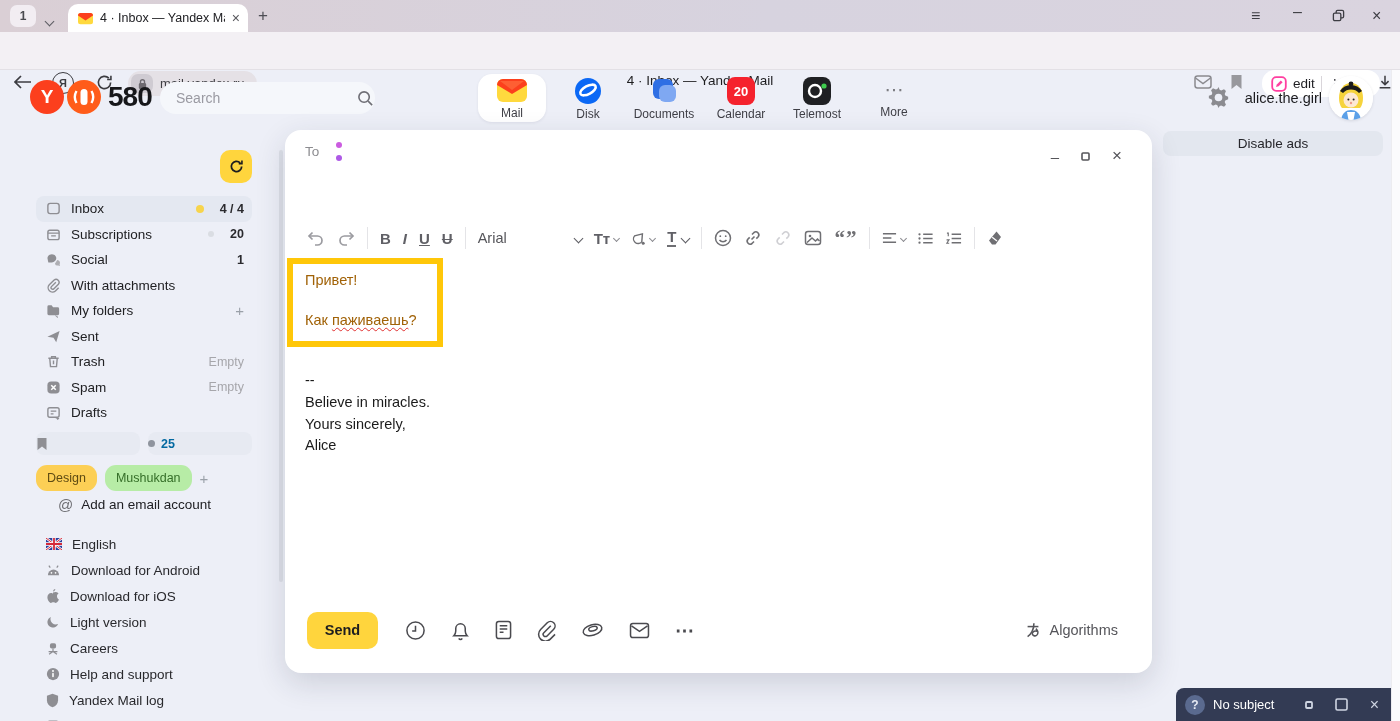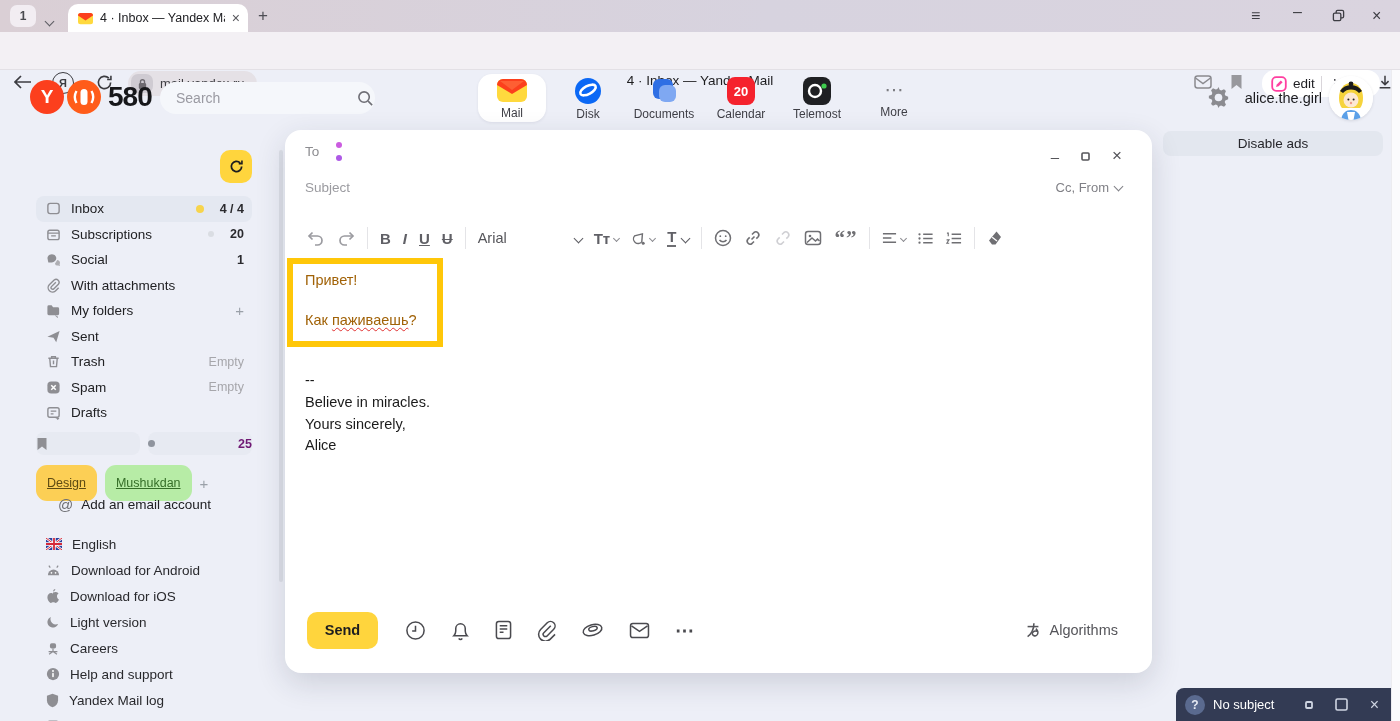--- a/index.html
+++ b/index.html
@@ -63,24 +63,24 @@
     justify-content:center; }
   #folders { position:absolute; left:0; top:46px; width:216px; }
   .frow { height:25.5px; display:flex; align-items:center; padding:0 8px 0 10px; gap:10px; border-radius:8px; }
   .frow.sel { background:#e4e8f1; }
   .frow .flbl { font-size:13.5px; font-weight:500; color:#212124; flex:1; white-space:nowrap; }
   .frow .fcnt { font-size:12.5px; font-weight:600; color:#2a2a2e; }
   .frow .fcnt.muted { color:#a6a6ab; font-weight:400; }
   .frow .fcnt.plus { color:#9aa0a8; font-weight:400; font-size:15px; }
   .dot { width:8px; height:8px; border-radius:50%; display:inline-block; margin-right:6px; }
   #pills { position:absolute; left:0; top:282px; width:216px; gap:8px; }
-  .pill { width:104px; height:23px; background:#e7eaf2; border-radius:8px; justify-content:space-between; gap:6px;
-    font-size:12.5px; font-weight:600; color:#701a75; }
+  .pill { width:104px; height:23px; background:#e7eaf2; border-radius:8px; justify-content:flex-start; gap:6px;
+    font-size:12.5px; font-weight:600; color:#0369a1; }
   #tags { position:absolute; left:0; top:315px; gap:8px; }
-  .tag { height:36px; border-radius:11px; padding:0 11px; font-size:12.5px; display:flex; align-items:center;text-decoration:underline; }
+  .tag { height:26px; border-radius:11px; padding:0 11px; font-size:12.5px; display:flex; align-items:center; }
   #tag-design { background:#fccf55; color:#5e4b13; }
   #tag-green { background:#b7eca6; color:#356e28; }
   #tag-add { color:#9aa0a8; font-size:15px; }
   #addacct { position:absolute; left:22px; top:346px; gap:8px; font-size:13.5px; color:#202024; }
   #addacct .at { font-size:15px; color:#6f6f74; }
   #links { position:absolute; left:0; top:386px; width:216px; display:flex; flex-direction:column; gap:10px; }
   .lrow { height:16px; display:flex; align-items:center; gap:10px; padding-left:10px; }
   .lrow .llbl { font-size:13.5px; color:#29292d; white-space:nowrap; }
   #sb-scroll { left:279px; top:150px; width:4px; height:432px; background:#dcdfe7; border-radius:2px; }
 
@@ -473,27 +473,20 @@
   <div id="win-ctls" class="flex">
     <span style="font-size:15px">–</span>
     <span>
       <svg width="9" height="9" viewBox="0 0 9 9" fill="none" stroke="#55555a" stroke-width="1.6">
           <rect x="1" y="1" width="7" height="7" rx="1"></rect>
         </svg>
     </span>
     <span style="font-size:17px">×</span>
   </div>
 
-  <div id="subj-row">
-    <input placeholder="Subject" style="">
-    <span id="ccfrom" class="flex">
-      <span>Cc, From</span>
-      <span class="chev" style="border-color:#808086;margin-top:-3px"></span>
-    </span>
-  </div>
 
   <div id="fmt-toolbar">
     <span>
       <svg width="18" height="16" viewBox="0 0 18 16" fill="none" stroke="#9b9ba0" stroke-width="1.7">
           <path d="M5.5 2.5 2 6l3.5 3.5"></path>
           <path d="M2 6h8.5a4.5 4.5 0 0 1 0 9H8"></path>
         </svg>
     </span>
     <span>
       <svg width="18" height="16" viewBox="0 0 18 16" fill="none" stroke="#9b9ba0" stroke-width="1.7">

